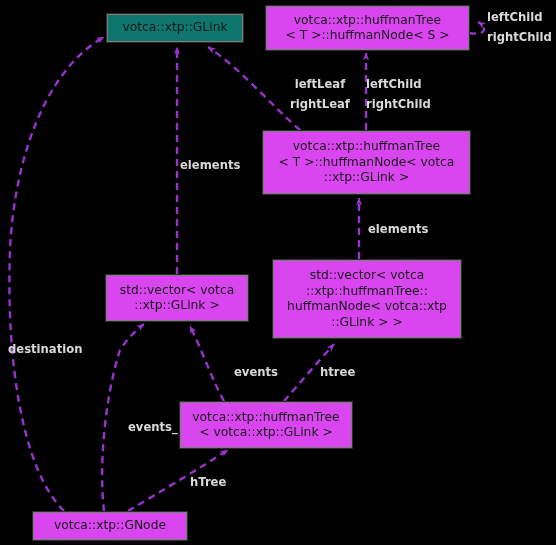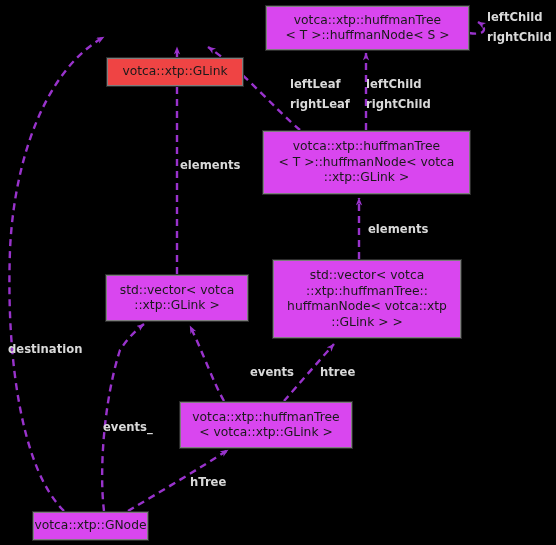--- a/index.html
+++ b/index.html
@@ -21,21 +21,21 @@
     font-size:12.3px;
     line-height:15.5px;
     text-align:center;
     display:flex;
     align-items:center;
     justify-content:center;
     white-space:pre;
     padding:1px 3px;
     z-index:3;
   }
-  .node.highlight{background:#ef4444;margin-top:44px;}
+  .node.highlight{background:#0f766e;}
   .elabel{
     position:absolute;
     color:#d9d9d9;
     font-size:11.6px;
     line-height:20px;
     white-space:pre;
     z-index:4;
     font-weight:bold;
   }
 </style>
@@ -87,38 +87,38 @@
 ::xtp::GLink &gt;</div>
 
   <div class="node" style="left:273px;top:260px;width:188px;height:78px;">std::vector&lt; votca
 ::xtp::huffmanTree::
 huffmanNode&lt; votca::xtp
 ::GLink &gt; &gt;</div>
 
   <div class="node" style="left:180px;top:402px;width:172px;height:46px;">votca::xtp::huffmanTree
 &lt; votca::xtp::GLink &gt;</div>
 
-  <div class="node" style="left:33px;top:512px;width:115px;height:28px;">votca::xtp::GNode</div>
+  <div class="node" style="left:33px;top:512px;width:154px;height:28px;">votca::xtp::GNode</div>
 
   <div class="elabel" style="left:487px;top:7px;">leftChild
 rightChild</div>
 
-  <div class="elabel" style="left:290px;top:74px;text-align:left;">leftLeaf
+  <div class="elabel" style="left:290px;top:74px;text-align:center;">leftLeaf
 rightLeaf</div>
 
   <div class="elabel" style="left:366px;top:74px;">leftChild
 rightChild</div>
 
   <div class="elabel" style="left:180px;top:155px;">elements</div>
 
   <div class="elabel" style="left:368px;top:219px;">elements</div>
 
   <div class="elabel" style="left:8px;top:291px;margin-top:48px;">destination</div>
 
-  <div class="elabel" style="left:250px;top:362px;text-align:center;">events</div>
+  <div class="elabel" style="left:234px;top:362px;text-align:center;">events</div>
 
   <div class="elabel" style="left:320px;top:362px;">htree</div>
 
-  <div class="elabel" style="left:103px;top:417px;">events_</div>
+  <div class="elabel" style="left:128px;top:417px;">events_</div>
 
   <div class="elabel" style="left:190px;top:472px;">hTree</div>
 
 </div>
 
 </body></html>

